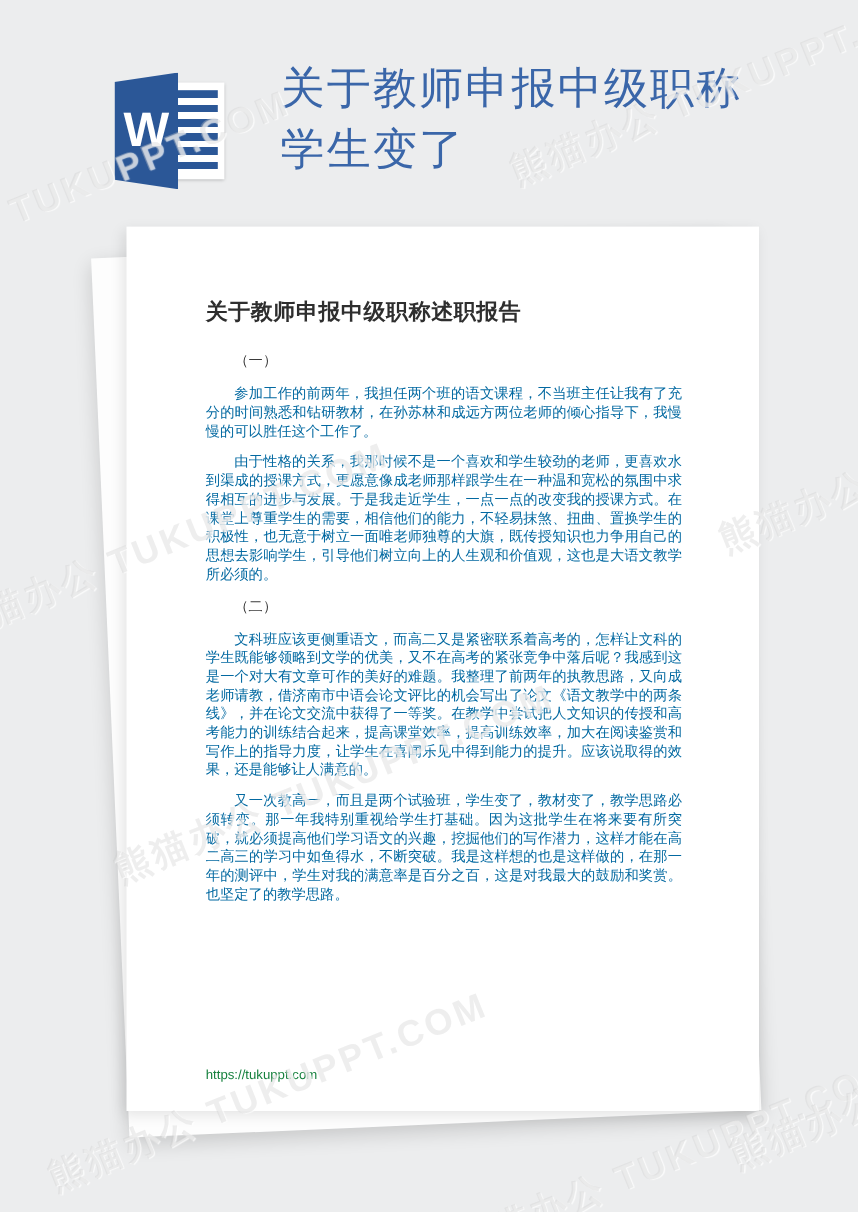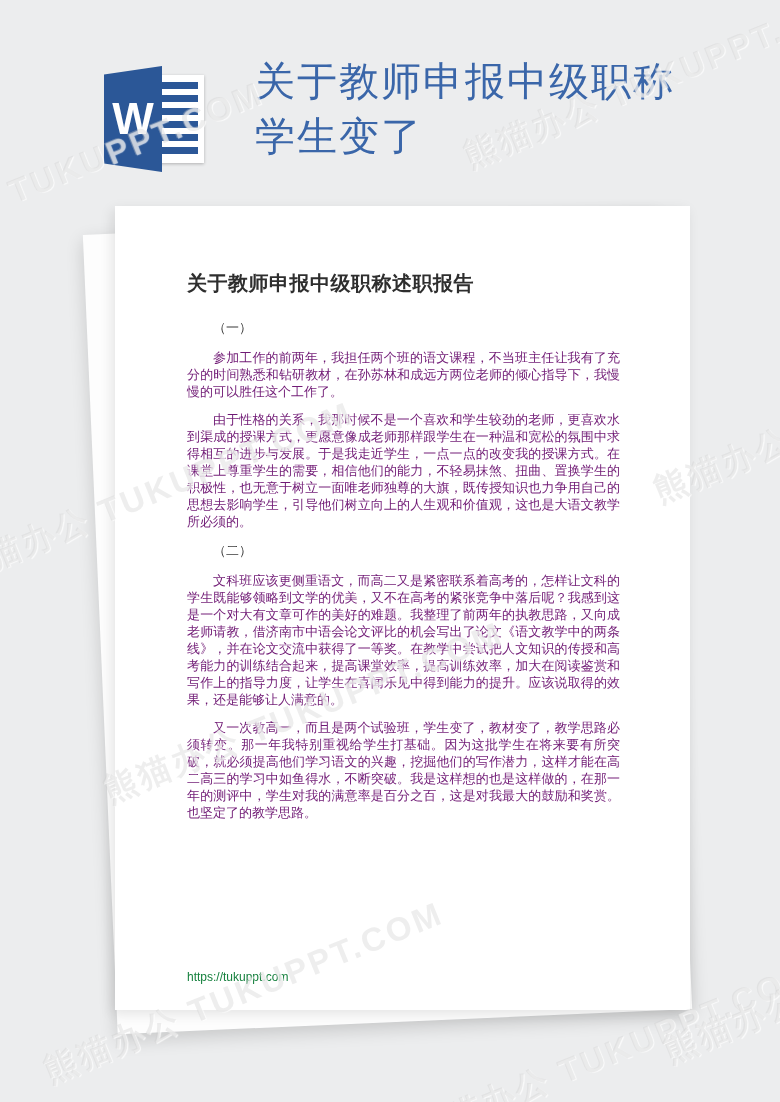--- a/index.html
+++ b/index.html
@@ -71,21 +71,21 @@
   }
   .sec-heading {
     font-family: "Liberation Serif", serif;
     font-size: 13px; color: #3a3a3a;
     text-indent: 2em;
     margin: 12px 0 12px 0;
   }
   .doc-par {
     font-family: "Liberation Serif", serif;
     font-size: 13px; line-height: 17px;
-    color: #701a75;
+    color: #0369a1;
     text-indent: 2em;
     text-align: justify;
     margin: 0 0 11px 0;
   }
   .doc-footer-link {
     position: absolute; left: 72px; bottom: 26px;
     font-size: 12px; color: #15803d;
     text-decoration: none;
     font-family: "Liberation Sans", sans-serif;
   }

